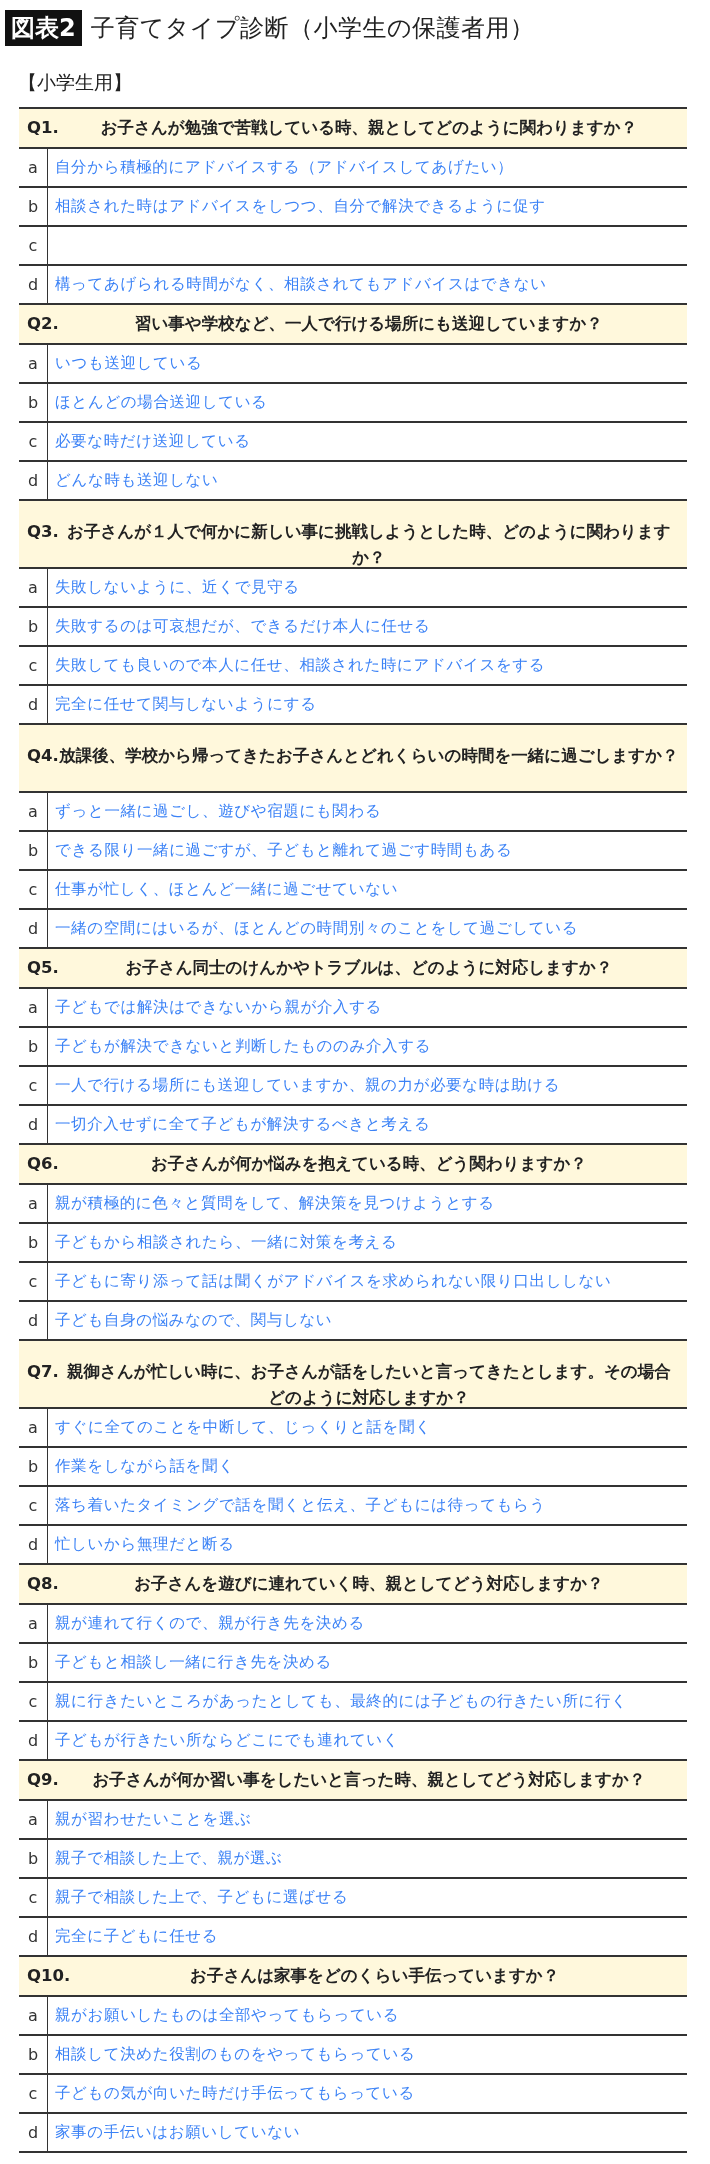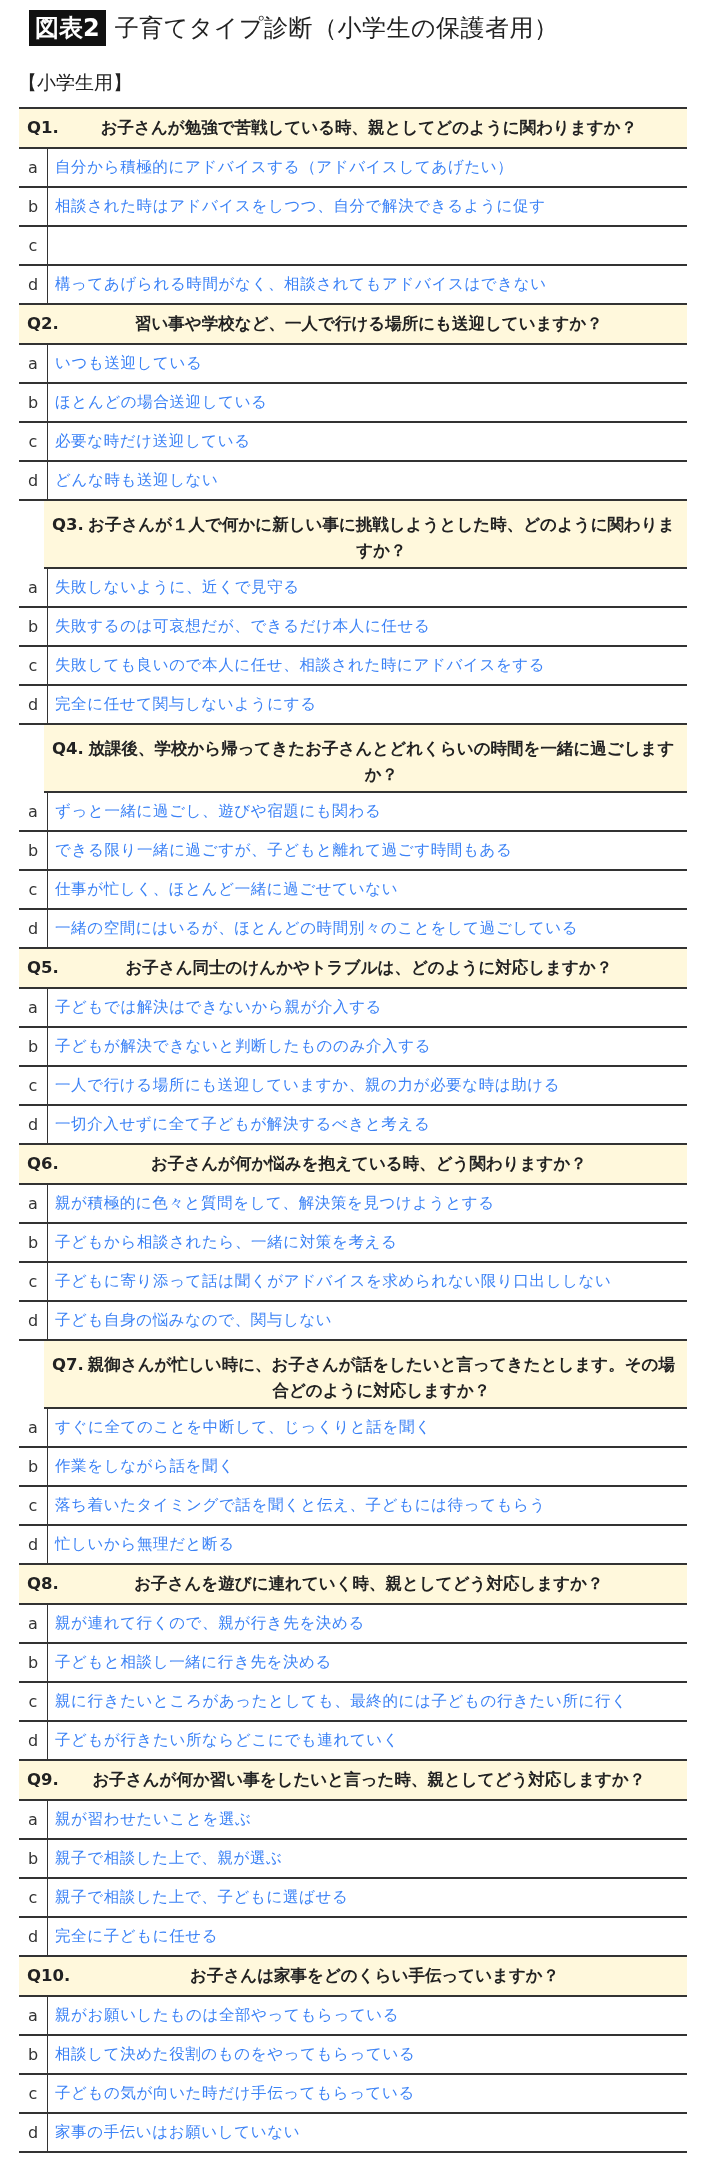--- a/index.html
+++ b/index.html
@@ -3,21 +3,21 @@
 <meta charset="utf-8">
 <style>
   html, body { margin: 0; padding: 0; background: #ffffff; }
   body {
     width: 710px; height: 2164px; overflow: hidden; position: relative;
     font-family: "DejaVu Sans", "Liberation Sans", sans-serif;
     color: #222;
   }
   .title-row {
     position: absolute; left: 5px; top: 9px; height: 38px;
-    display: flex; align-items: center; margin-left: 24px;
+    display: flex; align-items: center;
   }
   .fig-badge {
     background: #111; color: #fff; font-weight: bold;
     font-size: 24px; line-height: 36px; height: 36px;
     padding: 0 6px 0 6px; letter-spacing: 0px;
   }
   .fig-title {
     font-size: 24px; color: #222; margin-left: 9px; letter-spacing: 0.5px;
   }
   .section-label {
@@ -32,21 +32,21 @@
     background: #fff8dc;
     border-bottom: 2px solid #333;
     font-weight: bold; font-size: 16.5px; color: #222;
     padding: 9px 8px 9px 8px;
     line-height: 26px;
     display: flex;
     box-sizing: border-box;
     text-align: center;
   }
   .q-header.one { height: 40px; padding-top: 6px; }
-  .q-header.two { height: 68px; padding-top: 11px; margin-left: 25px; }
+  .q-header.two { height: 68px; padding-top: 18px; }
   .q-num { white-space: nowrap; flex: 0 0 auto; }
   .q-text { flex: 1 1 auto; }
   .opt {
     display: flex; height: 39px; box-sizing: border-box;
     border-bottom: 2px solid #333; align-items: stretch;
   }
   .opt-letter {
     width: 29px; flex: 0 0 29px; box-sizing: border-box;
     border-right: 1.5px solid #333;
     display: flex; align-items: center; justify-content: center;

